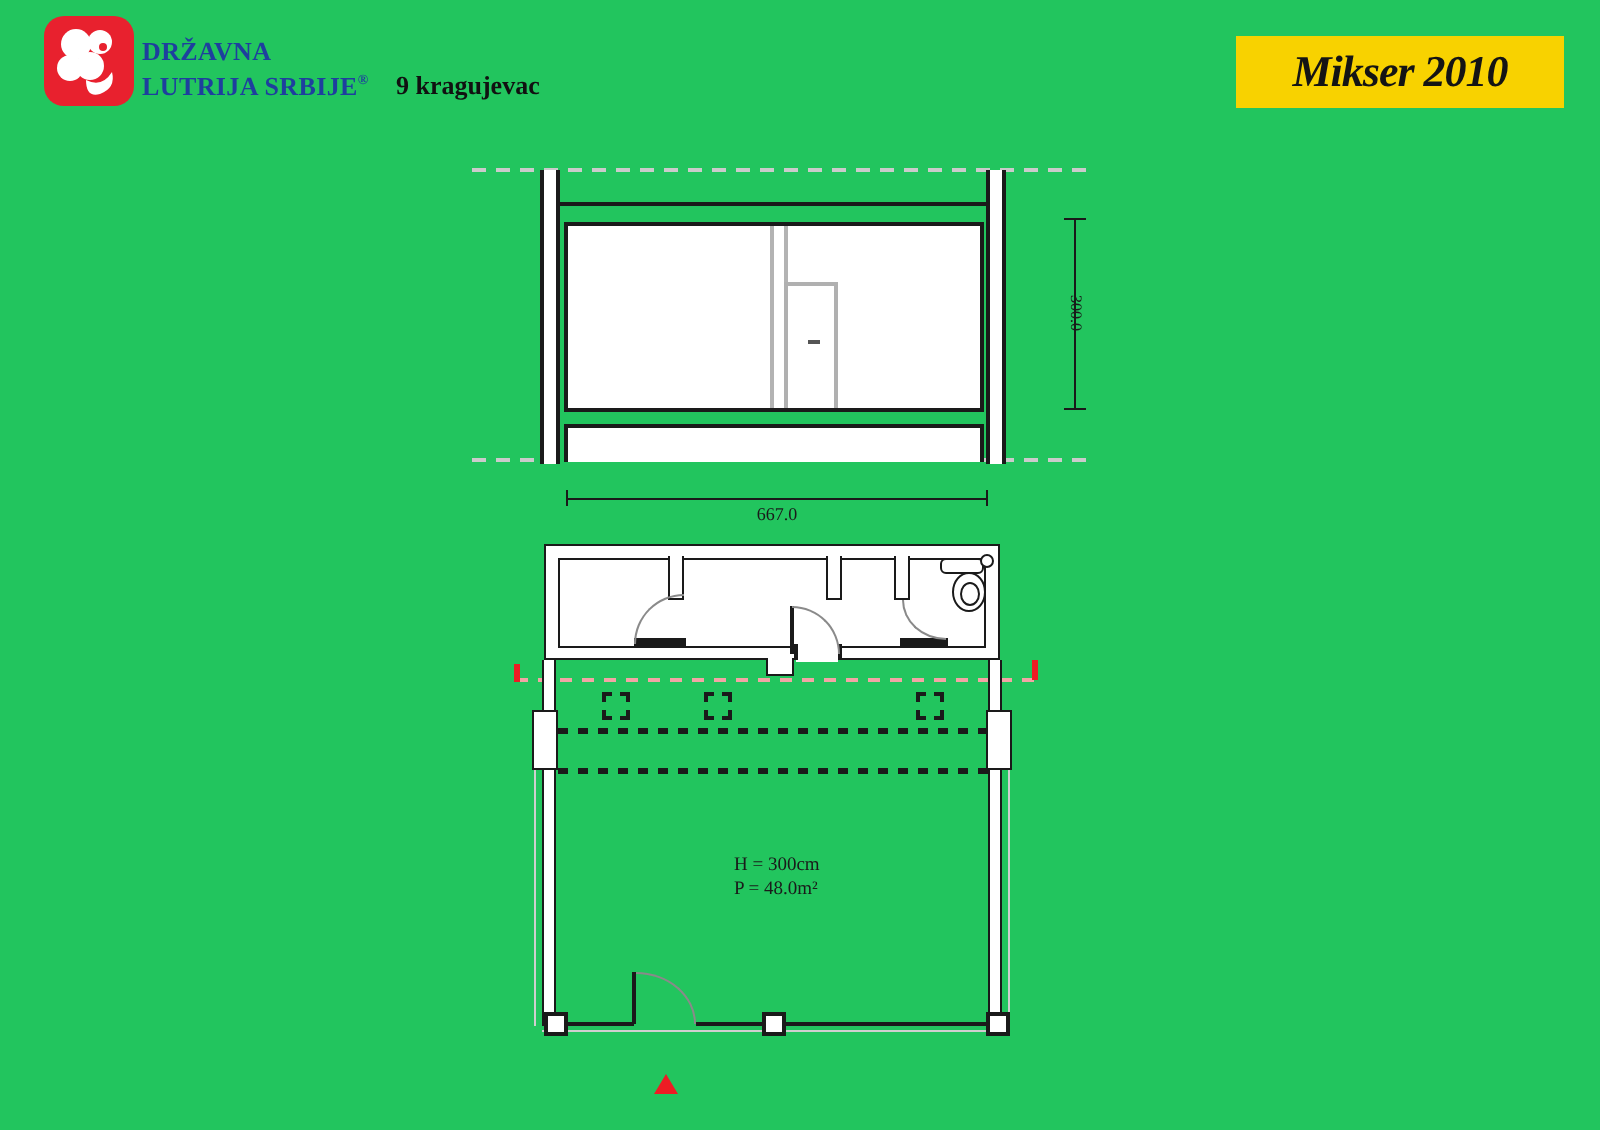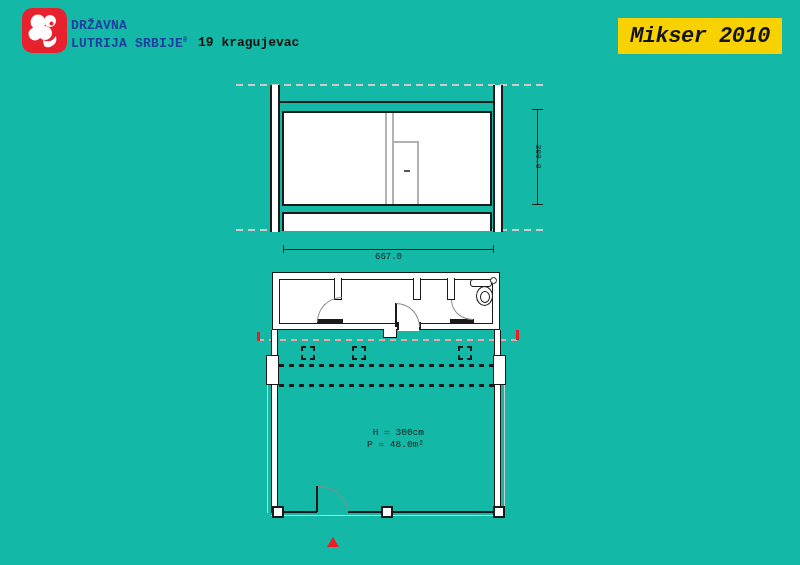--- a/index.html
+++ b/index.html
@@ -1,17 +1,17 @@
 <!DOCTYPE html>
 <html><head>
 <meta charset="utf-8">
 <style>
   html,body{margin:0;padding:0;background:#ffffff;}
-  .page{position:relative;width:800px;height:565px;background:#14b8a6;overflow:hidden;
-        font-family:Liberation Mono, monospace;}
+  .page{position:relative;width:800px;height:565px;background:#22c55e;overflow:hidden;
+        font-family:Liberation Serif, serif;}
   .abs{position:absolute;}
 
   
   .logo-text{color:#1e3f9e;font-weight:bold;font-size:13px;line-height:15px;letter-spacing:.2px;}
   .reg{font-size:7px;vertical-align:super;}
   .slide-title{color:#111;font-weight:bold;font-size:13px;}
   .badge{background:#f8d200;color:#141414;display:flex;align-items:center;justify-content:center;
          font-weight:bold;font-style:italic;font-size:22px;letter-spacing:-0.5px;}
 
   
@@ -53,21 +53,21 @@
     <circle cx="29" cy="14" r="6" fill="#ffffff"></circle>
     <circle cx="14" cy="27" r="6.5" fill="#ffffff"></circle>
     <circle cx="24" cy="26" r="7" fill="#ffffff"></circle>
     <path d="M22 33 q8 4 13 -4 q2 8 -6 11 q-7 2 -7 -7 z" fill="#ffffff"></path>
     <circle cx="30.5" cy="16.5" r="2" fill="#e8212e"></circle>
   </svg>
   <div class="abs logo-text" style="left:71px;top:18px;">
     <div>DRŽAVNA</div>
     <div><span>LUTRIJA SRBIJE</span><span class="reg">®</span></div>
   </div>
-  <div class="abs slide-title" style="left:198px;top:35px;">19 kragujevac</div>
+  <div class="abs slide-title" style="left:198px;top:35px;">9 kragujevac</div>
   <div class="abs badge" style="left:618px;top:18px;width:164px;height:36px;">Mikser 2010</div>
 
   <div class="abs dash-gray" style="left:236px;top:84px;width:310px;"></div>
   <div class="abs dash-gray" style="left:236px;top:229px;width:310px;"></div>
 
   <div class="abs wall-dbl" style="left:270px;top:85px;width:10px;height:147px;border-width:2px;"></div>
   <div class="abs wall-dbl" style="left:493px;top:85px;width:10px;height:147px;border-width:2px;"></div>
 
   <div class="abs blk" style="left:280px;top:101px;width:213px;height:2px;"></div>
 
@@ -156,18 +156,18 @@
 
   <div class="abs blk" style="left:316px;top:486px;width:2px;height:26px;"></div>
   <div class="abs arc arc-tr" style="left:318px;top:486px;width:30px;height:26px;"></div>
 
   <div class="abs box-blk" style="left:272px;top:506px;width:12px;height:12px;"></div>
   <div class="abs box-blk" style="left:381px;top:506px;width:12px;height:12px;"></div>
   <div class="abs box-blk" style="left:493px;top:506px;width:12px;height:12px;"></div>
 
   <div class="abs tri-red" style="left:327px;top:537px;"></div>
 
-  <div class="abs plan-text" style="left:367px;top:427px;text-align:right;">
+  <div class="abs plan-text" style="left:367px;top:427px;">
     <div>H = 300cm</div>
     <div>P = 48.0m²</div>
   </div>
 
 </div>
 
 </body></html>

